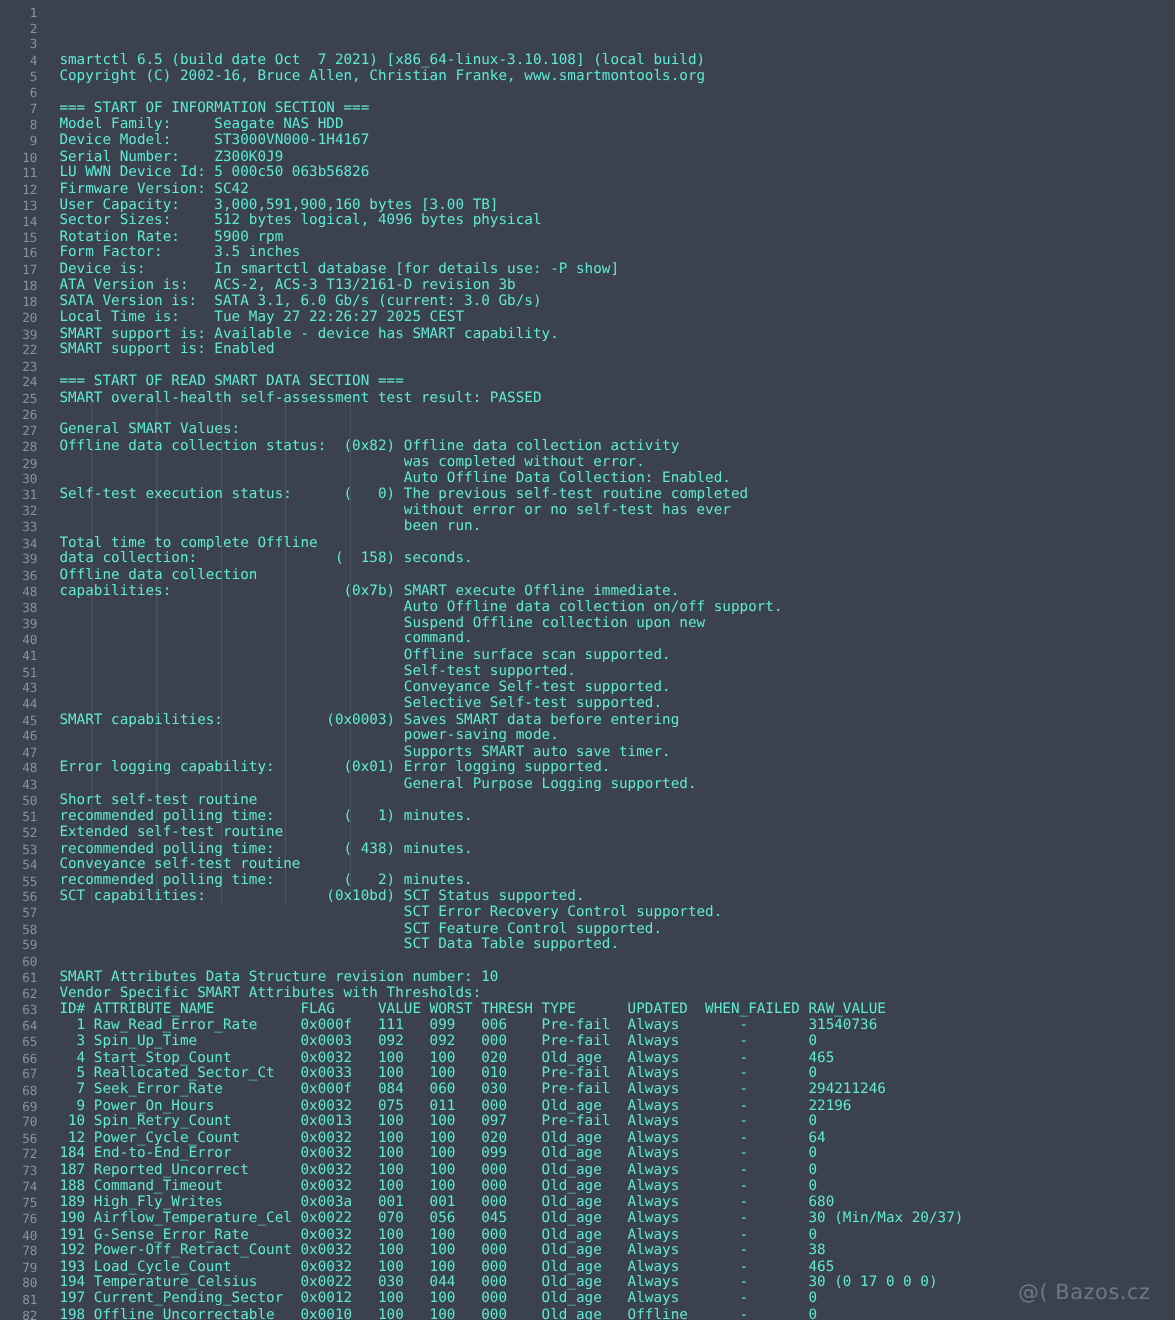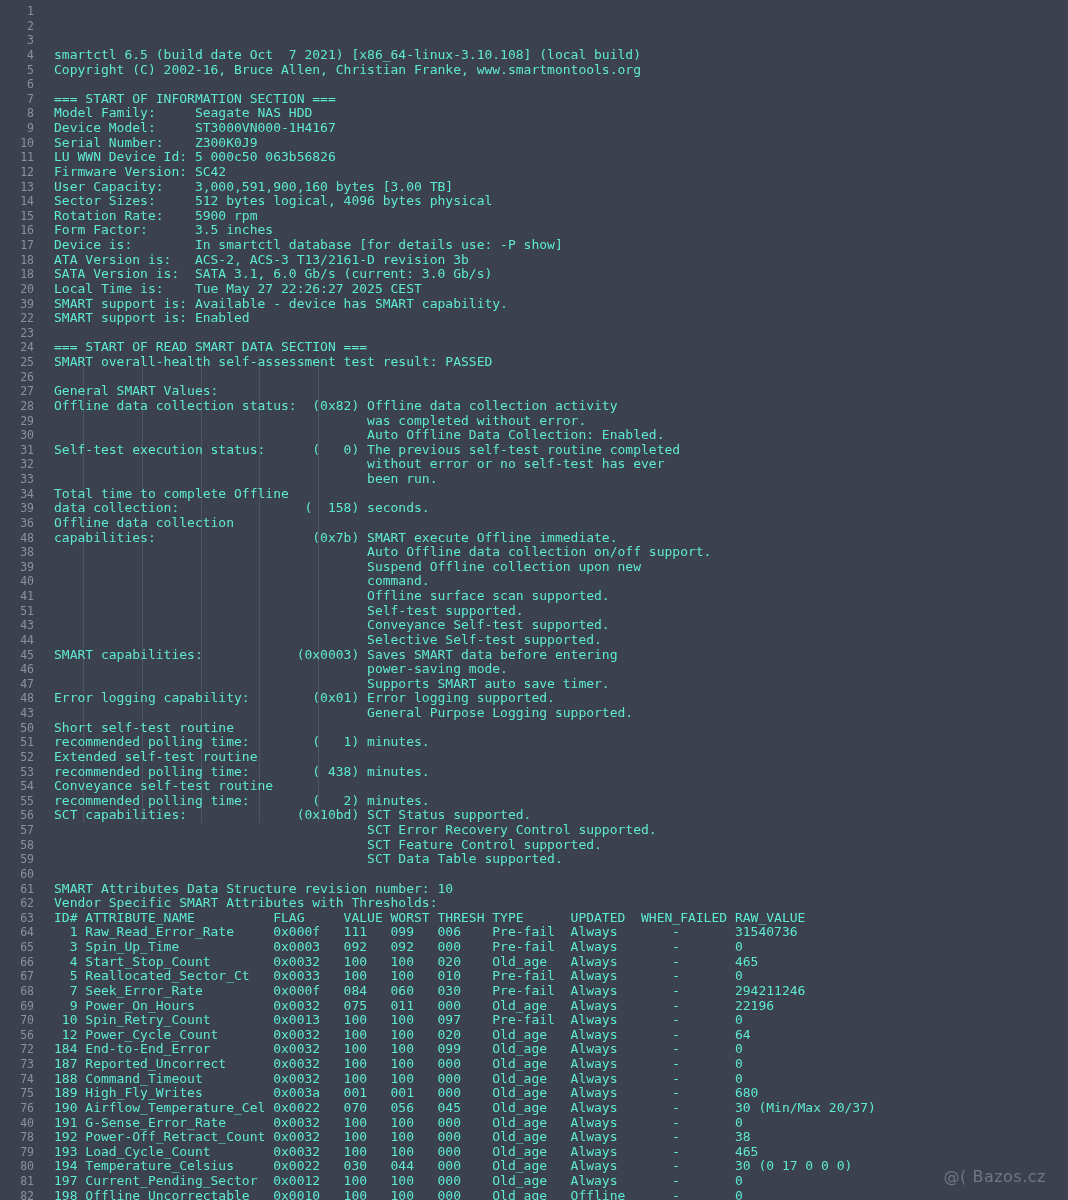--- a/index.html
+++ b/index.html
@@ -63,21 +63,21 @@
     top: 0;
     width: 1px;
     background: #4d5464;
   }
   .watermark {
     position: absolute;
     right: 22px;
     bottom: 14px;
     color: #6f7787;
     font-family: "DejaVu Sans", sans-serif;
-    font-size: 16px;
+    font-size: 19px;
     letter-spacing: 0.5px;
     user-select: none;
   }
 </style>
 </head>
 <body>
 
 <div class="terminal">
   <div class="gutter">
       <div>1</div>

